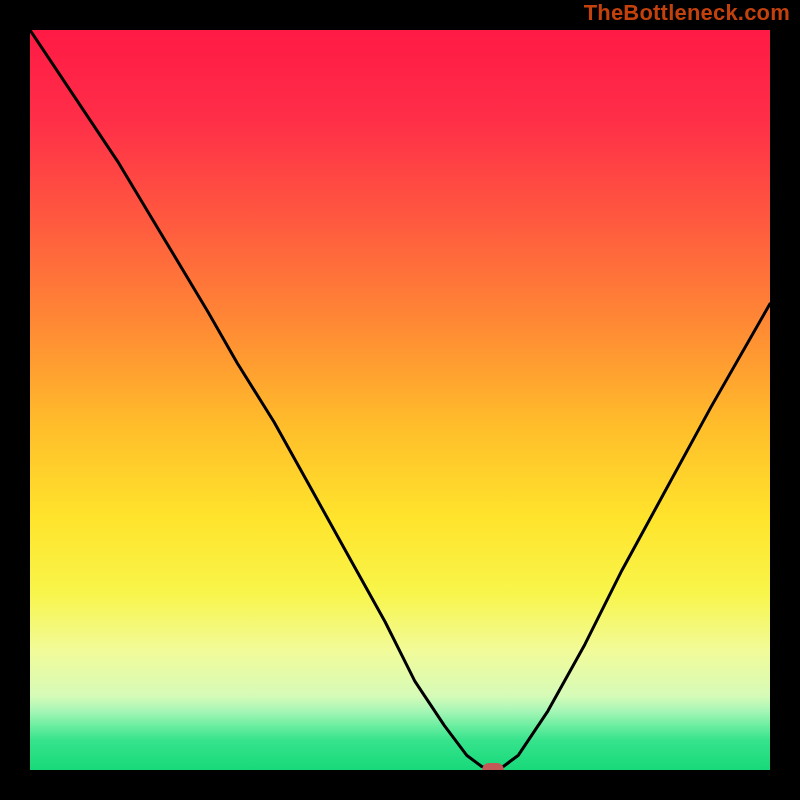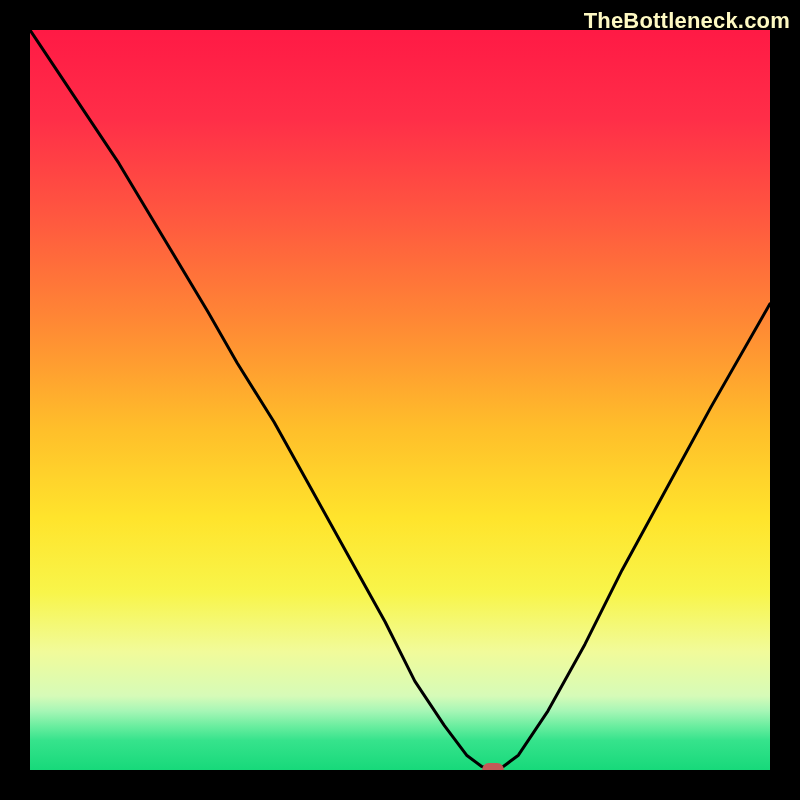--- a/index.html
+++ b/index.html
@@ -44,26 +44,26 @@
   .marker {
     position: absolute;
     width: 22px;
     height: 14px;
     border-radius: 7px;
     transform: translate(-50%, -50%);
     pointer-events: none;
   }
   .watermark {
     position: absolute;
-    top: 8px;
+    top: 0;
     right: 10px;
     font-family: Arial, Helvetica, sans-serif;
     font-size: 22px;
     font-weight: 600;
-    color: #fef9c3;
+    color: #c2410c;
     letter-spacing: 0.2px;
     user-select: none;
   }
 </style>
 </head>
 <body>
 <div class="frame">
 
   <div class="watermark">TheBottleneck.com</div>
 

